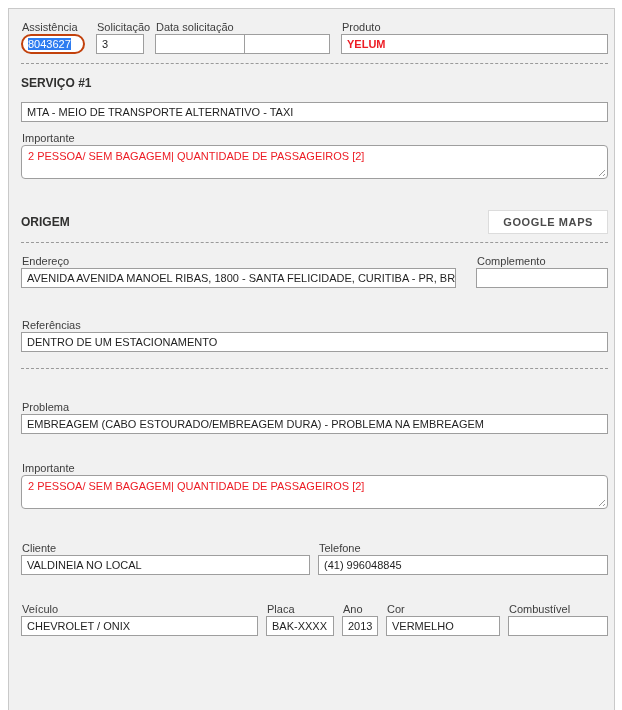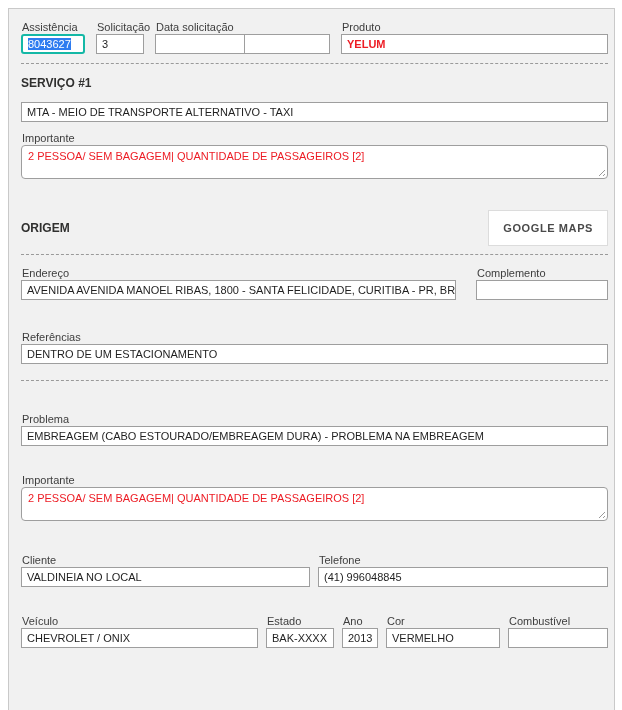--- a/index.html
+++ b/index.html
@@ -10,35 +10,35 @@
     padding:12px 6px 24px 12px;
   }
   .row{display:flex;align-items:flex-start;}
   .field{display:flex;flex-direction:column;}
   .label{font-size:11px;line-height:12px;color:#3d3d3d;margin:0 0 1px 1px;white-space:nowrap;}
   .input{
     box-sizing:border-box;height:20px;background:#ffffff;border:1px solid #9e9e9e;
     font-size:11px;line-height:18px;color:#1f1f1f;padding:0 5px;white-space:nowrap;overflow:hidden;
   }
   .input.red{color:#ed1c24;font-weight:bold;}
-  .input.focused{border:2px solid #14b8a6;border-radius:3px;line-height:16px;}
+  .input.focused{border:2px solid #c2410c;border-radius:10px;line-height:16px;}
   .selected{background:#2e7cf0;color:#ffffff;}
   .textarea{
     box-sizing:border-box;height:34px;background:#ffffff;border:1px solid #9e9e9e;border-radius:4px;
     font-size:11px;line-height:14px;color:#ed1c24;padding:3px 6px;position:relative;overflow:hidden;
   }
   .textarea .resize-grip{
     position:absolute;right:2px;bottom:2px;width:9px;height:9px;
     background:repeating-linear-gradient(135deg,transparent 0 2px,#9a9a9a 2px 3px);
     -webkit-clip-path:polygon(100% 0,100% 100%,0 100%);clip-path:polygon(100% 0,100% 100%,0 100%);
   }
   .hr-dashed{border:none;border-top:1px dashed #9a9a9a;margin:0;height:0;}
   .section-title{font-size:12px;line-height:14px;font-weight:bold;color:#30302f;}
   .btn{
-    box-sizing:border-box;height:36px;background:#ffffff;border:1px solid #dcdcdc;
+    box-sizing:border-box;height:24px;background:#ffffff;border:1px solid #dcdcdc;
     font-size:11px;font-weight:bold;letter-spacing:0.6px;color:#4a4a4a;
     padding:11px 14px;display:flex;align-items:center;cursor:pointer;
     font-family:"Liberation Sans","DejaVu Sans",sans-serif;
   }
   .date-group{display:flex;}
   .grow{flex:1 1 auto;min-width:0;}
 </style>
 </head>
 <body>
 
@@ -121,21 +121,21 @@
       <div class="input">(41) 996048845</div>
     </div>
   </div>
 
   <div class="row" style="margin-top:28px;gap:8px;">
     <div class="field grow">
       <div class="label">Veículo</div>
       <div class="input">CHEVROLET / ONIX</div>
     </div>
     <div class="field" style="width:68px;">
-      <div class="label">Estado</div>
+      <div class="label">Placa</div>
       <div class="input">BAK-XXXX</div>
     </div>
     <div class="field" style="width:36px;">
       <div class="label">Ano</div>
       <div class="input">2013</div>
     </div>
     <div class="field" style="width:114px;">
       <div class="label">Cor</div>
       <div class="input">VERMELHO</div>
     </div>

